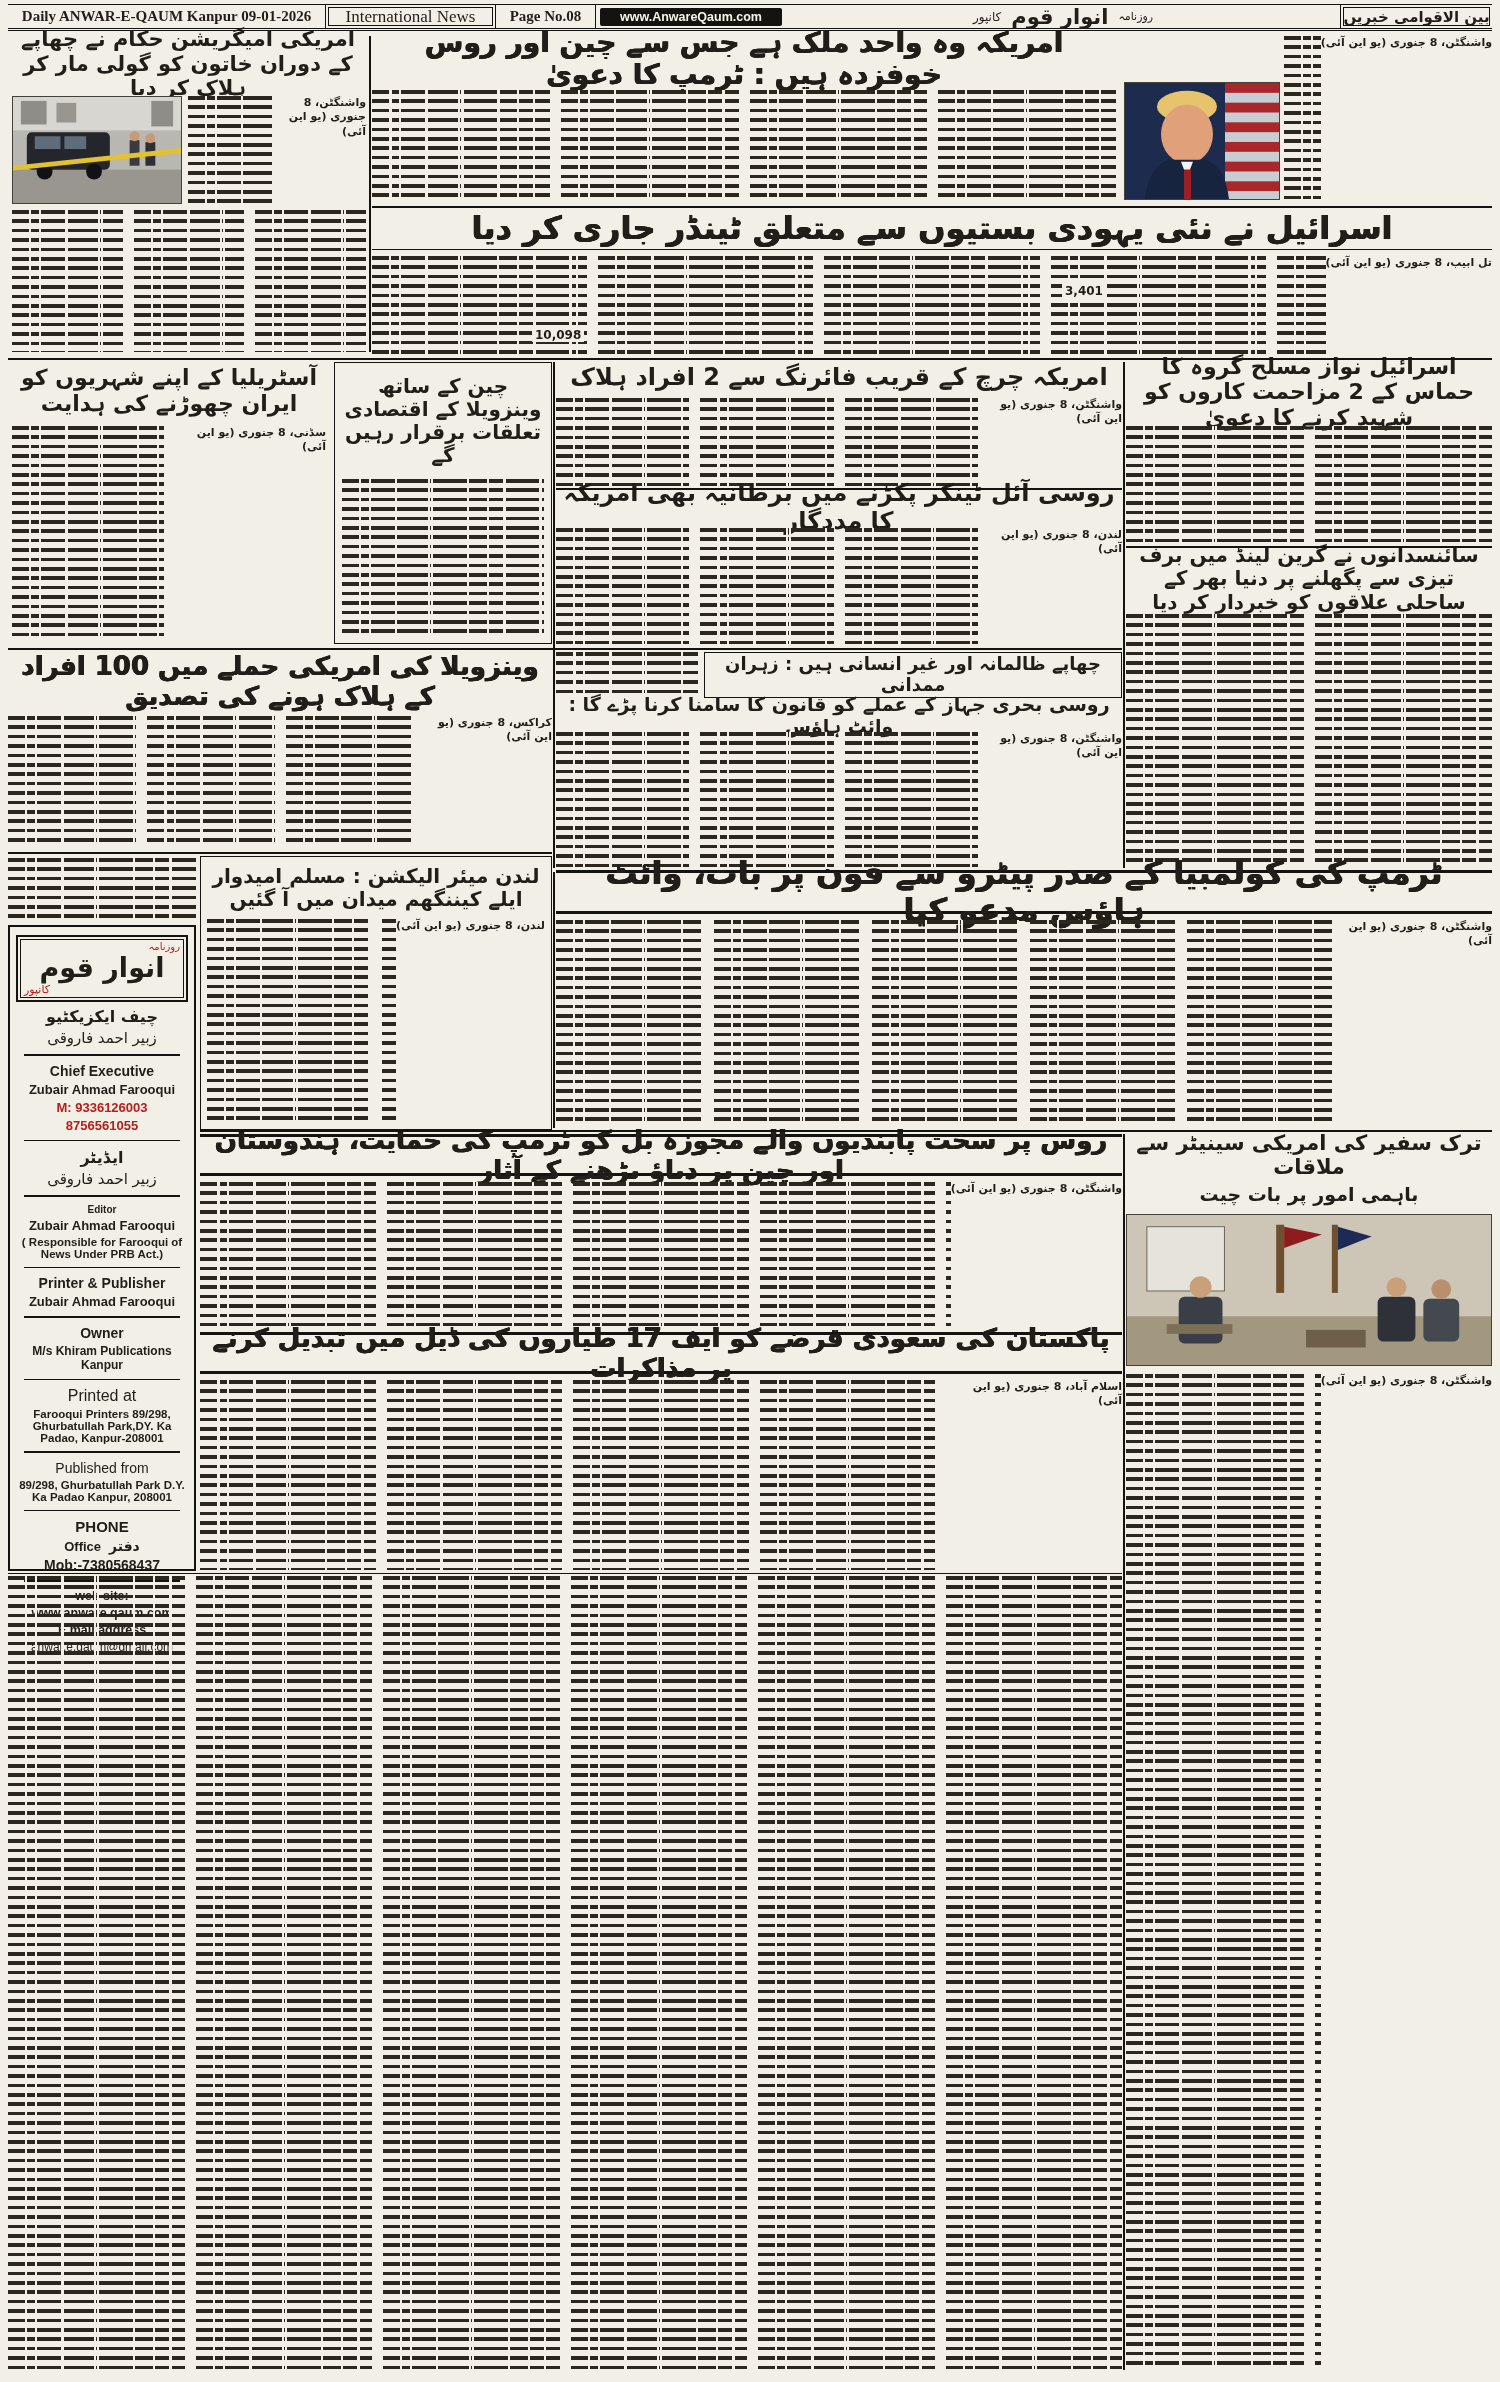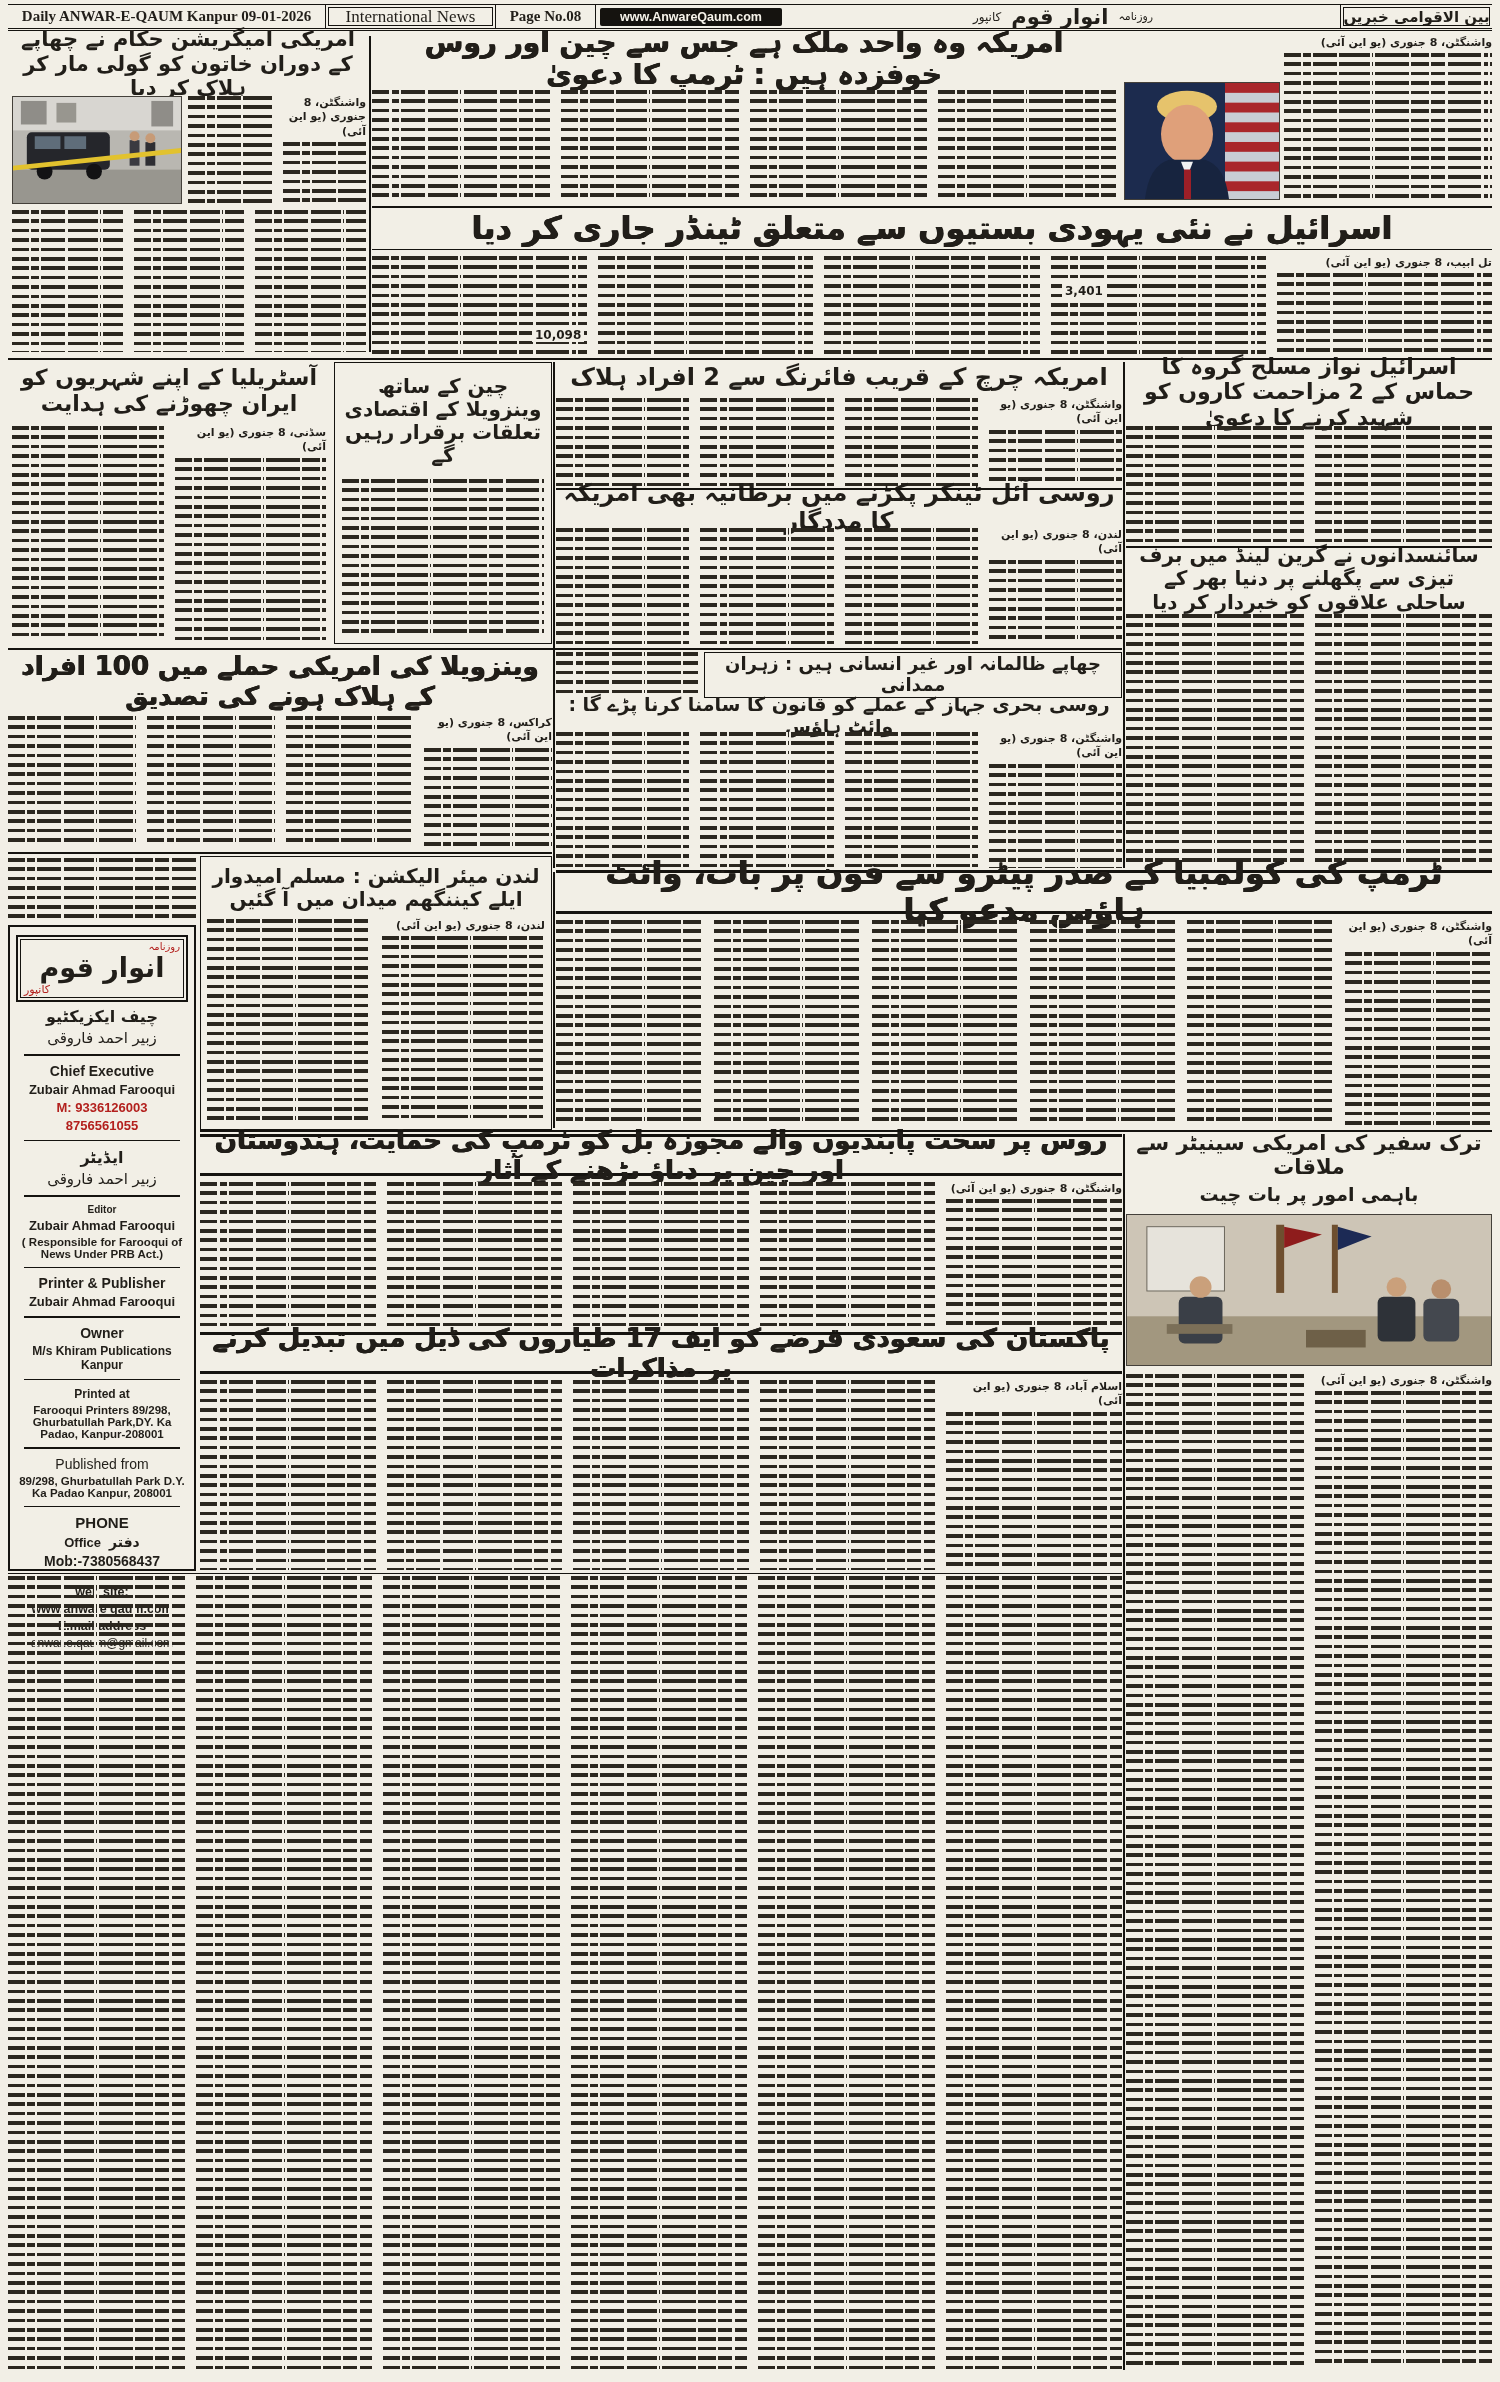--- a/index.html
+++ b/index.html
@@ -10,21 +10,21 @@
   .en-serif{font-family:"Liberation Serif",serif}
   .en-sans{font-family:"Liberation Sans",sans-serif}
   .hl{direction:rtl;font-weight:700;text-align:center;line-height:1.16;letter-spacing:-.3px}
   .bh{position:absolute;left:0;width:100%;display:flex;align-items:center;justify-content:center}
   .heavy{text-shadow:.5px 0 currentColor,-.5px 0 currentColor}
   .banner{border-top:3px solid #15130f;border-bottom:3px solid #15130f}
   .thinband{border-top:2.5px solid #15130f;border-bottom:1.5px solid #15130f}
   .box{border:1.5px solid #15130f}
   .cols{display:flex;gap:11px;direction:rtl}
   .col{flex:1 1 0}
-  .col.first{display:flex;flex-direction:column}
+  .col.first{display:flex;flex-direction:row}
   .fill{flex:1}
   .btxt{background-image:
     repeating-linear-gradient(90deg,rgba(242,239,230,0) 0 17px,#f2efe6 17px 19.5px,rgba(242,239,230,0) 19.5px 36px),
     repeating-linear-gradient(90deg,rgba(242,239,230,0) 0 27px,#f2efe6 27px 29px,rgba(242,239,230,0) 29px 59px),
     repeating-linear-gradient(180deg,#2b271f 0 3.6px,rgba(0,0,0,0) 3.6px 9.4px)}
   .dateline{direction:rtl;font-size:11px;font-weight:700;line-height:1.3;margin-bottom:3px;text-align:right;background:#f2efe6}
   .rule-h,.rule-v{background:#15130f}
   .fig{position:absolute;font-weight:700;font-size:12px;background:#f2efe6;padding:0 3px;direction:rtl}
   .hseg{display:flex;align-items:center;justify-content:center}
   .sb{display:flex;flex-direction:column;align-items:stretch;text-align:center;padding:6px 4px;gap:3px}
@@ -273,21 +273,21 @@
       <div style="font-size:10px;font-weight:700">Editor</div>
       <div style="font-size:13px;font-weight:700">Zubair Ahmad Farooqui</div>
       <div style="font-size:11.5px;font-weight:700">( Responsible for Farooqui of News Under PRB Act.)</div>
       <div class="sb-div"></div>
       <div style="font-size:14px;font-weight:700">Printer &amp; Publisher</div>
       <div style="font-size:13px;font-weight:700">Zubair Ahmad Farooqui</div>
       <div class="sb-div"></div>
       <div style="font-size:14px;font-weight:700">Owner</div>
       <div style="font-size:12px;font-weight:700">M/s Khiram Publications Kanpur</div>
       <div class="sb-div"></div>
-      <div style="font-size:12px;font-weight:700">Printed  at</div>
+      <div style="font-size:16px;font-weight:400">Printed  at</div>
       <div style="font-size:11.5px;font-weight:700">Farooqui Printers 89/298, Ghurbatullah Park,DY. Ka Padao, Kanpur-208001</div>
       <div class="sb-div"></div>
       <div style="font-size:14px;font-weight:400">Published  from</div>
       <div style="font-size:11.5px;font-weight:700">89/298, Ghurbatullah Park D.Y. Ka Padao Kanpur, 208001</div>
       <div class="sb-div"></div>
       <div style="font-size:15px;font-weight:700">PHONE</div>
       <div style="display:flex;justify-content:center;gap:8px;align-items:center">
         <span style="font-size:13px;font-weight:700">Office</span>
         <span class="ur" style="font-size:14px;font-weight:700">دفتر</span>
       </div>

